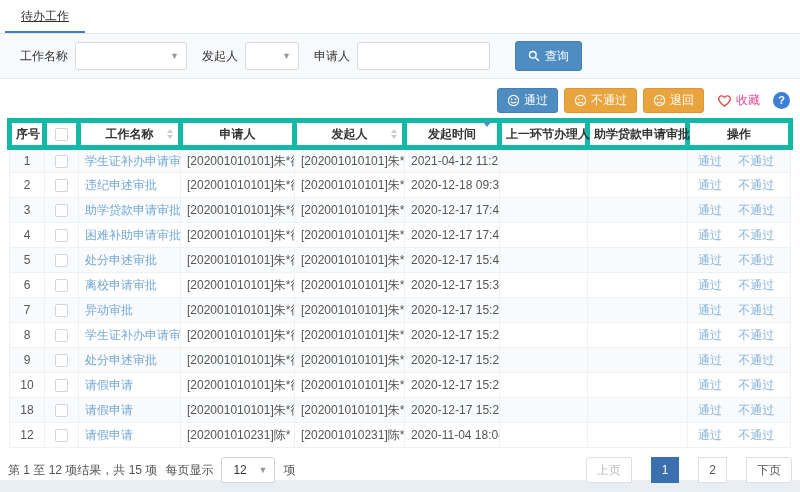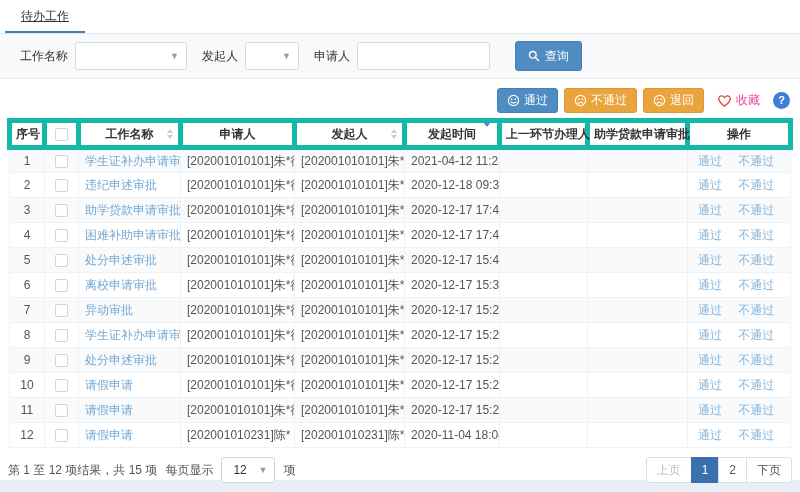--- a/index.html
+++ b/index.html
@@ -54,21 +54,21 @@
   .tri-up { width: 0; height: 0; border-left: 3px solid transparent; border-right: 3px solid transparent; border-bottom: 4px solid #ccc; }
   .tri-down { width: 0; height: 0; border-left: 3px solid transparent; border-right: 3px solid transparent; border-top: 4px solid #ccc; }
   .sort-desc { position: absolute; right: 6px; top: 50%; transform: translateY(-50%); }
   .sort-desc .tri-down { border-top-color: #4e8cc2; border-left-width: 4px; border-right-width: 4px; border-top-width: 5px; }
 
   
   .footer { display: flex; justify-content: space-between; align-items: flex-start; padding: 9px 8px 0 8px; color: #555; }
   .footer-left { display: flex; align-items: center; gap: 8px; }
   .pp-select { position: relative; width: 54px; height: 26px; border: 1px solid #cfd4d9; border-radius: 3px; background: #fff; line-height: 24px; padding-left: 11px; color: #333; cursor: pointer; }
   .pp-select .caret { position: absolute; right: 7px; top: 50%; transform: translateY(-50%); color: #999; font-size: 9px; }
-  .pagination { display: flex; }
+  .pagination { display: flex; gap: 20px; }
   .page-btn { border: 1px solid #dcdfe3; height: 26px; line-height: 24px; padding: 0 10px; margin-left: -1px; background: #fff; color: #555; font-size: 12px; cursor: pointer; }
   .page-btn.first { border-radius: 3px 0 0 3px; margin-left: 0; }
   .page-btn.last { border-radius: 0 3px 3px 0; }
   .page-btn.disabled { color: #b9bdc2; cursor: default; }
   .page-btn.active { background: #3a70ad; color: #fff; border-color: #3a70ad; }
 </style>
 </head>
 <body>
 
 <div class="card">
@@ -346,21 +346,21 @@
     <td></td>
     <td></td>
     <td class="ops-cell">
       <a href="#" class="op-link">通过</a>
       <a href="#" class="op-link">不通过</a>
       <a href="#" class="op-link">退回</a>
     </td>
   </tr>
 
   <tr>
-    <td class="center">11</td>
+    <td class="center">18</td>
     <td class="center"><input type="checkbox" class="cb" style=""></td>
     <td><a href="#" class="name-link">请假申请</a></td>
     <td>[202001010101]朱*德</td>
     <td>[202001010101]朱*德</td>
     <td>2020-12-17 15:24</td>
     <td></td>
     <td></td>
     <td class="ops-cell">
       <a href="#" class="op-link">通过</a>
       <a href="#" class="op-link">不通过</a>

